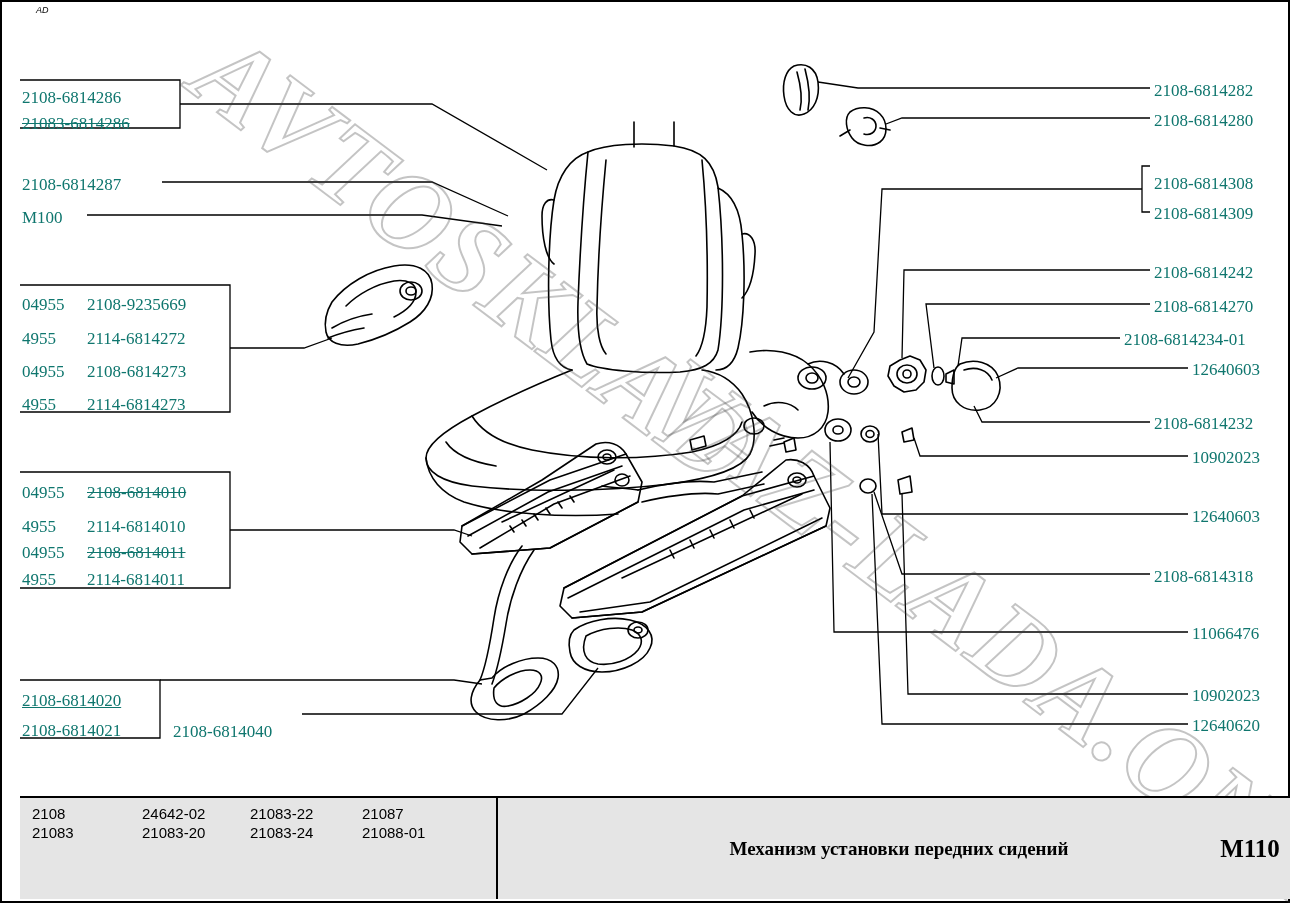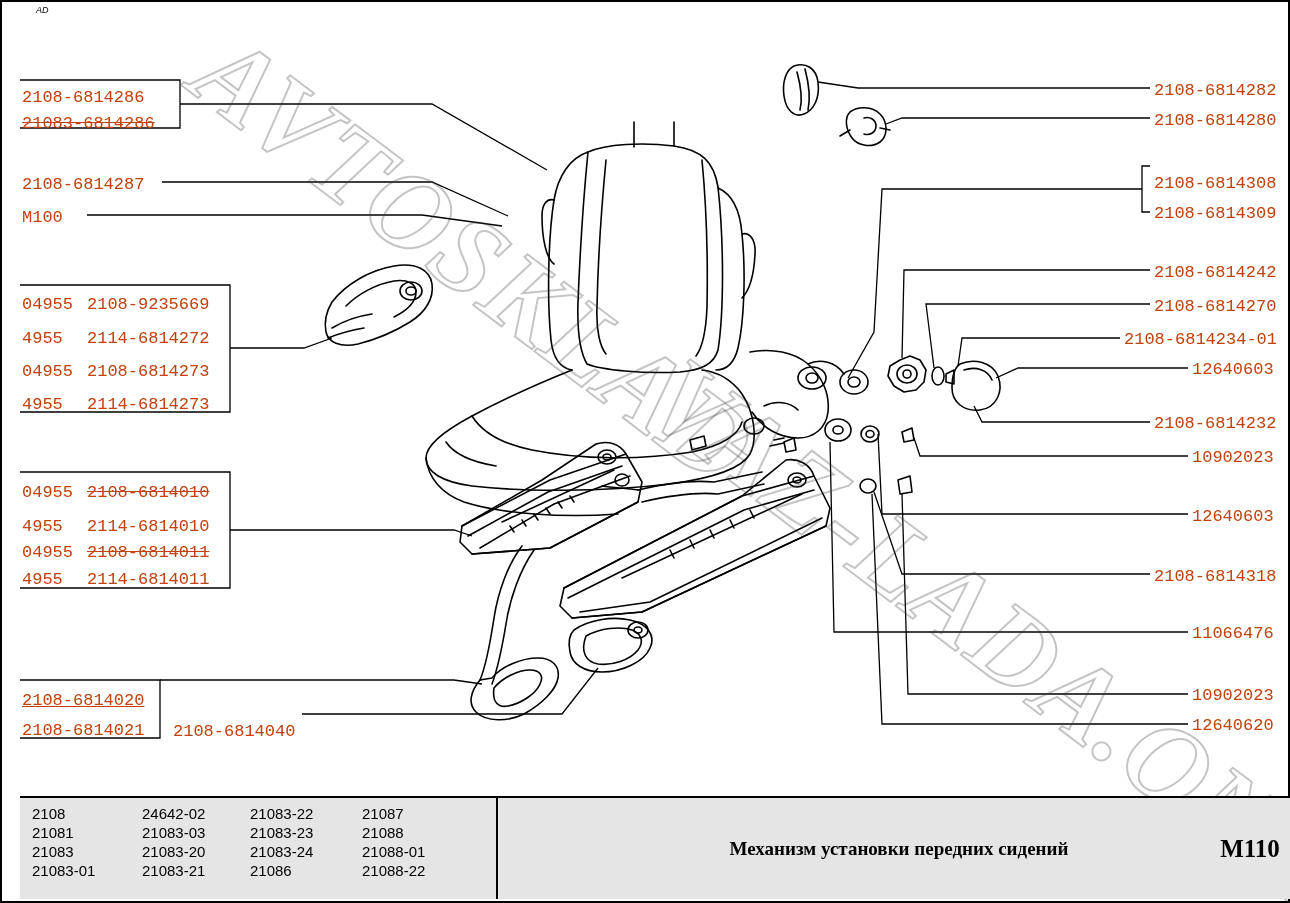--- a/index.html
+++ b/index.html
@@ -48,23 +48,23 @@
   .wm2 {
     left: 700px; top: 330px;
     font-size: 112px;
     transform: rotate(37deg);
     transform-origin: left top;
   }
   
   .lbl {
     position: absolute;
     font-size: 17px;
-    color: #c2410c;
+    color: #0f766e;
     white-space: nowrap;
-    font-family: Liberation Mono, monospace;
+    font-family: Liberation Serif, serif;
     z-index: 6;
   }
   .lbl.strike {
     text-decoration: line-through;
   }
   .lbl.underline {
     text-decoration: underline;
   }
   
   svg.overlay {
@@ -406,36 +406,24 @@
     <div class="tb-models">
       <table>
         <tbody>
           <tr>
             <td class="c0">2108</td>
             <td class="c1">24642-02</td>
             <td class="c2">21083-22</td>
             <td class="c3">21087</td>
           </tr>
           <tr>
-            <td class="c0">21081</td>
-            <td class="c1">21083-03</td>
-            <td class="c2">21083-23</td>
-            <td class="c3">21088</td>
-          </tr>
-          <tr>
             <td class="c0">21083</td>
             <td class="c1">21083-20</td>
             <td class="c2">21083-24</td>
             <td class="c3">21088-01</td>
-          </tr>
-          <tr>
-            <td class="c0">21083-01</td>
-            <td class="c1">21083-21</td>
-            <td class="c2">21086</td>
-            <td class="c3">21088-22</td>
           </tr>
         </tbody>
       </table>
     </div>
     <div class="tb-title">Механизм установки передних сидений</div>
     <div class="tb-code">M110</div>
   </div>
 
 </div>
 

